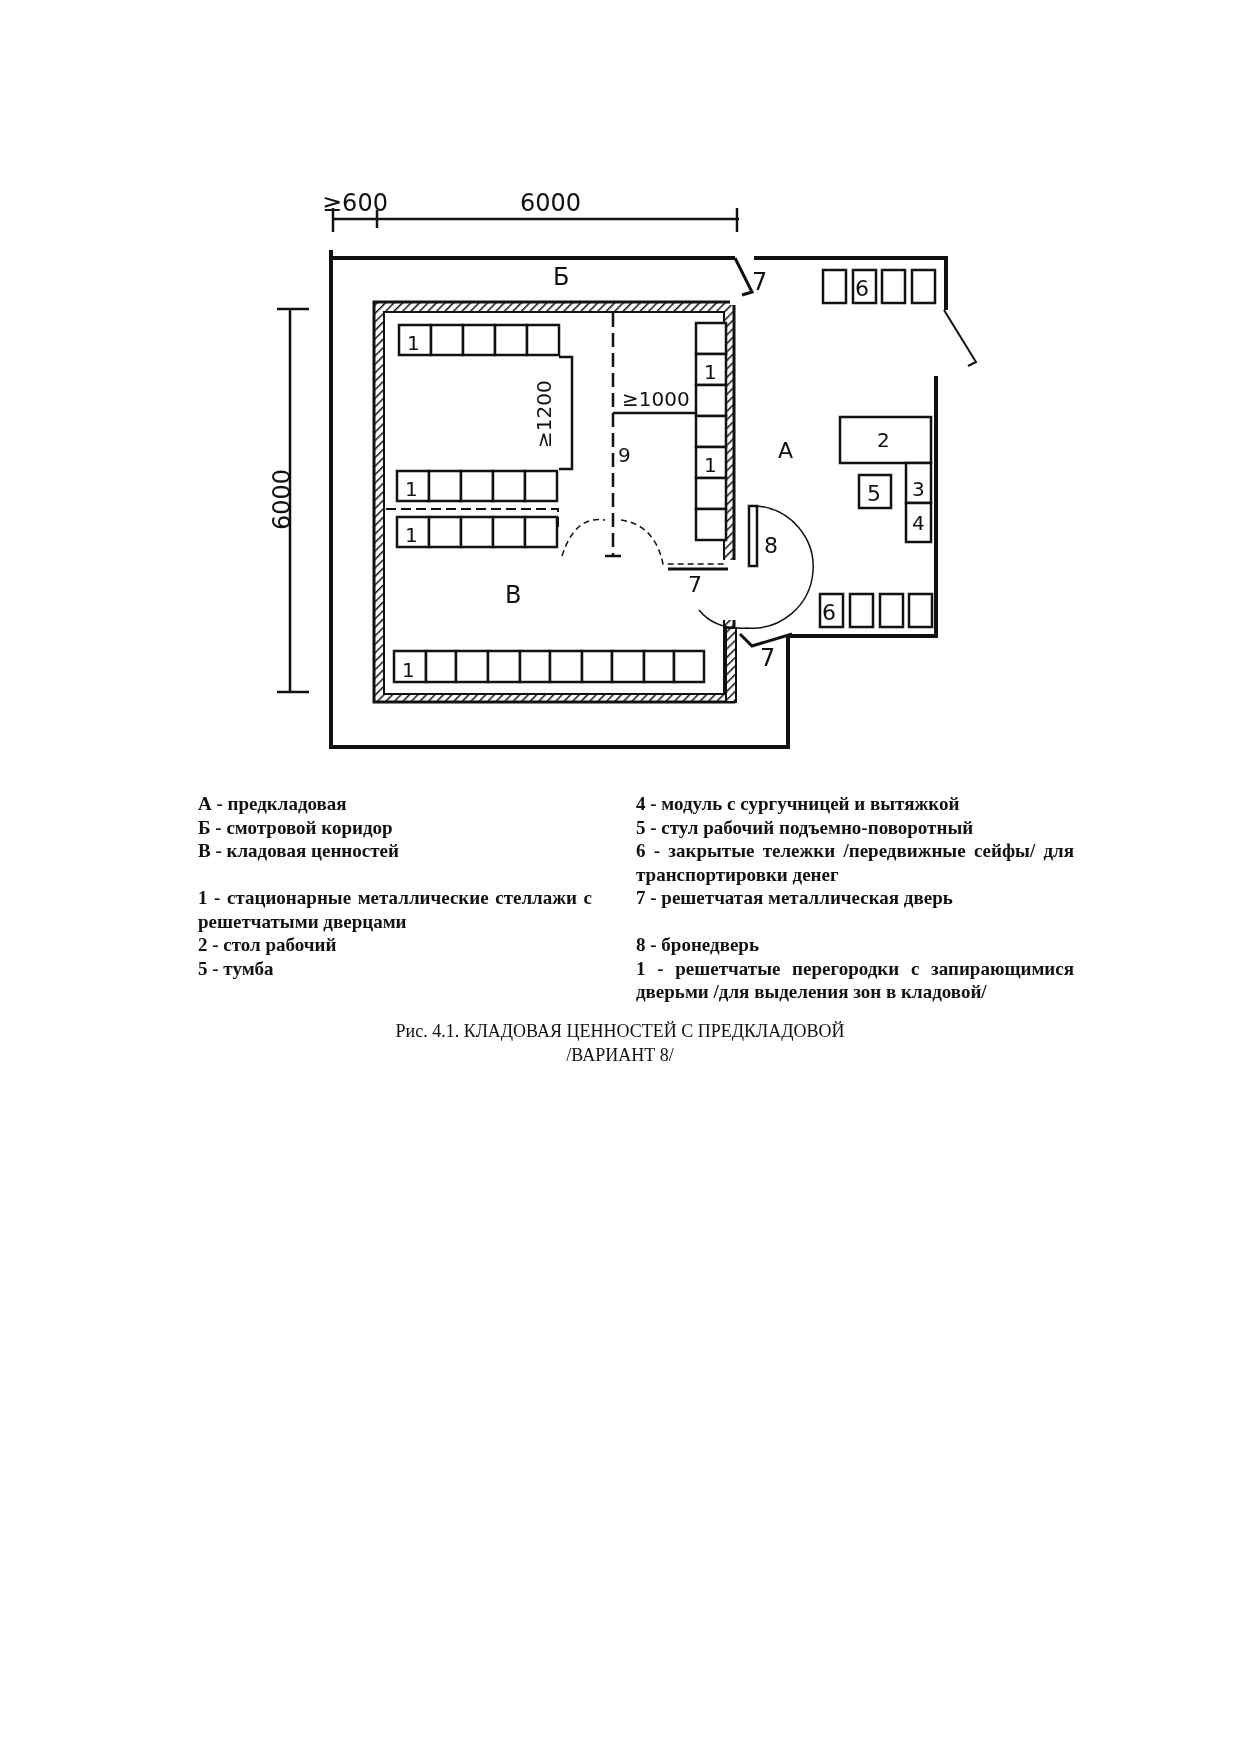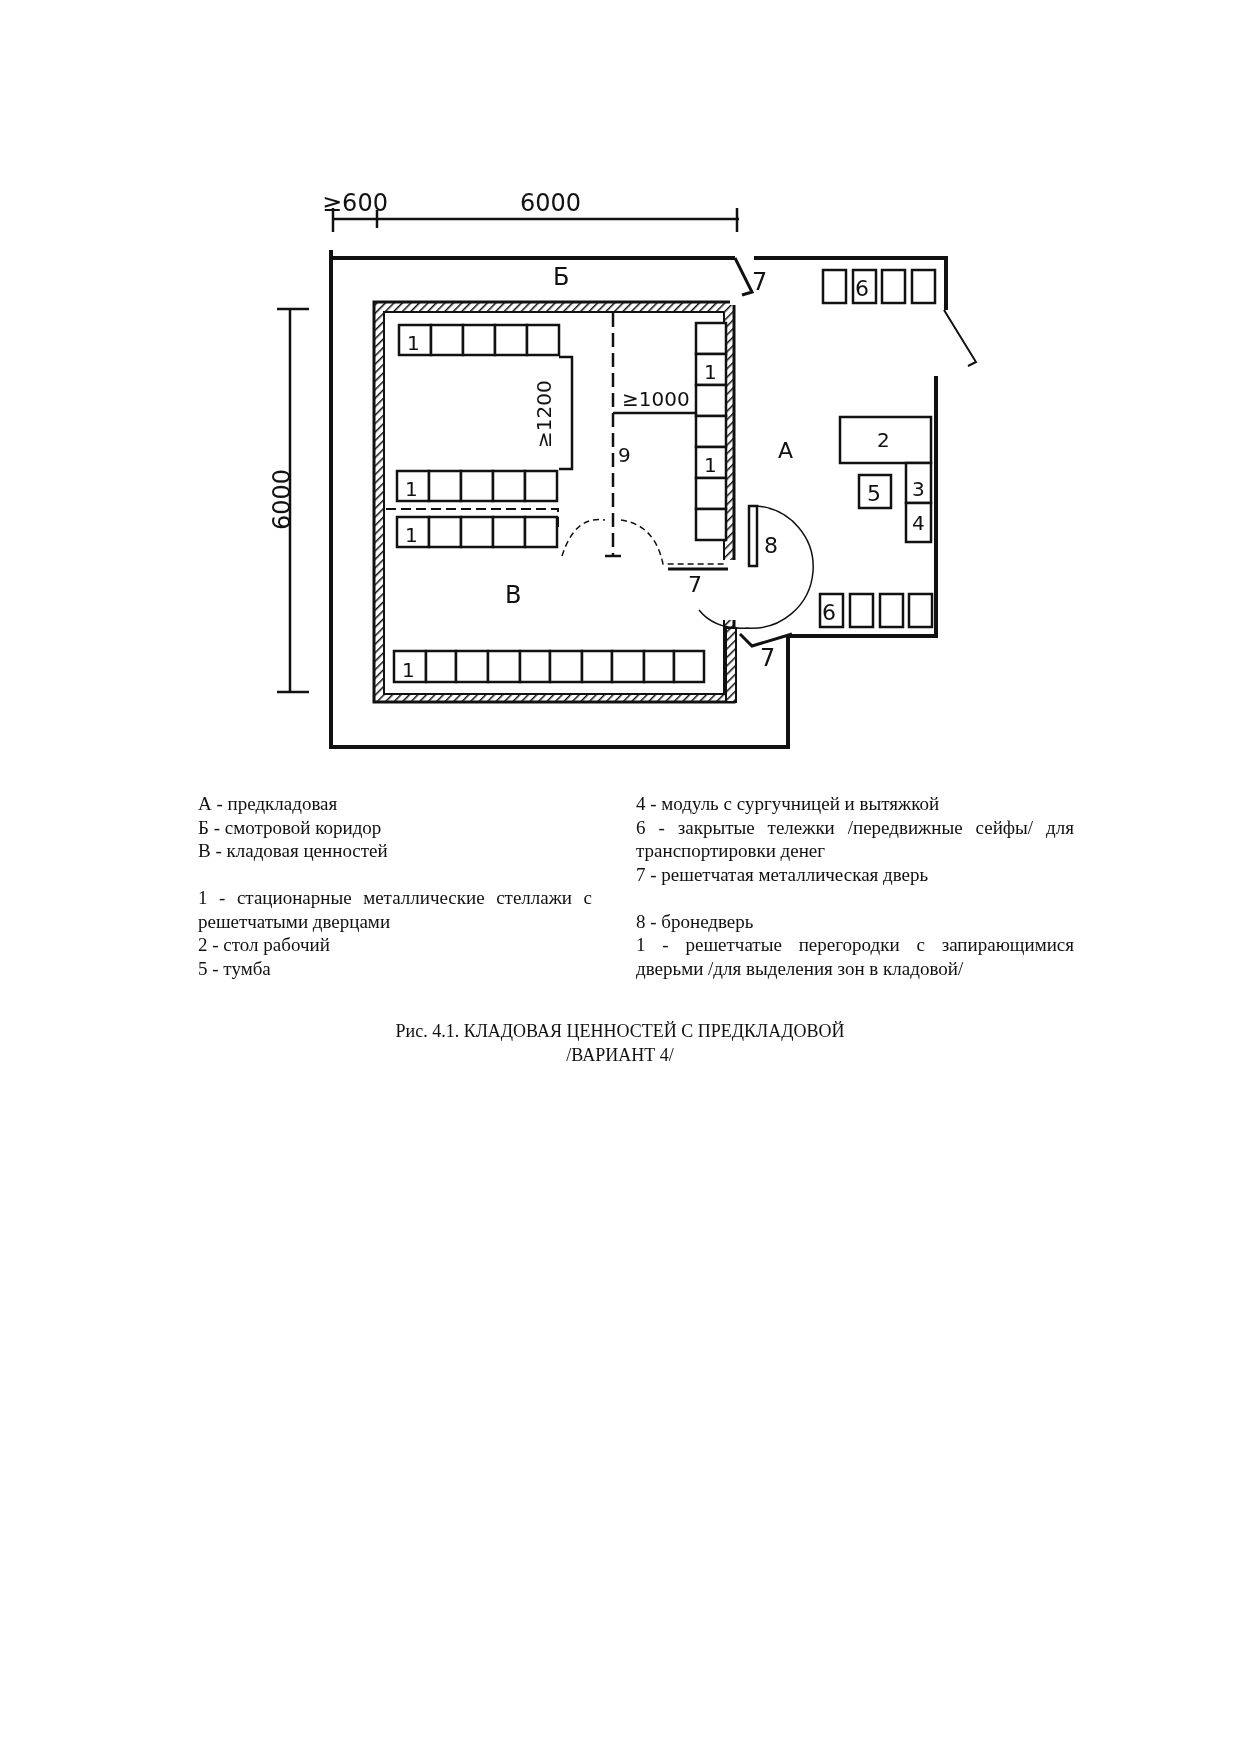--- a/index.html
+++ b/index.html
@@ -3,21 +3,21 @@
 <meta charset="utf-8">
 <style>
   html, body { margin: 0; padding: 0; background: #ffffff; }
   body { width: 1240px; height: 1755px; position: relative; overflow: hidden;
          font-family: "Liberation Serif", "DejaVu Serif", serif; color: #111; }
   #plan { position: absolute; left: 0; top: 0; }
   .plan-text { font-family: "DejaVu Sans", "Liberation Sans", sans-serif; fill: #111; }
   .legend { position: absolute; top: 792px; font-size: 19px; line-height: 23.5px; }
   .legend-left { left: 198px; width: 394px; }
   .legend-right { left: 612px; width: 438px; margin-left: 24px; }
-  .legend-item { text-align: justify; }
+  .legend-item { text-align: justify; font-weight: bold; }
   .gap { height: 23.5px; }
   .caption { position: absolute; top: 1020px; left: 0; width: 1240px; text-align: center;
              font-size: 18px; line-height: 23.5px; }
 </style>
 </head>
 <body>
 
 <svg id="plan" width="1240" height="780" viewBox="0 0 1240 780" xmlns="http://www.w3.org/2000/svg">
   <defs>
     <pattern id="hatch" patternUnits="userSpaceOnUse" width="6" height="6" patternTransform="rotate(45)">
@@ -183,23 +183,24 @@
   <div class="legend-item">Б - смотровой коридор</div>
   <div class="legend-item">В - кладовая ценностей</div>
   <div class="gap"></div>
   <div class="legend-item">1 - стационарные металлические стеллажи с решетчатыми дверцами</div>
   <div class="legend-item">2 - стол рабочий</div>
   <div class="legend-item">5 - тумба</div>
 </div>
 
 <div class="legend legend-right">
   <div class="legend-item">4 - модуль с сургучницей и вытяжкой</div>
+  <div class="legend-item">5 - стул рабочий подъемно-поворотный</div>
   <div class="legend-item">6 - закрытые тележки /передвижные сейфы/ для транспортировки денег</div>
   <div class="legend-item">7 - решетчатая металлическая дверь</div>
   <div class="gap"></div>
   <div class="legend-item">8 - бронедверь</div>
   <div class="legend-item">1 - решетчатые перегородки с запирающимися дверьми /для выделения зон в кладовой/</div>
 </div>
 
 <div class="caption">
   <div>Рис. 4.1. КЛАДОВАЯ ЦЕННОСТЕЙ С ПРЕДКЛАДОВОЙ</div>
-  <div>/ВАРИАНТ 4/</div>
+  <div>/ВАРИАНТ 8/</div>
 </div>
 
 </body></html>

